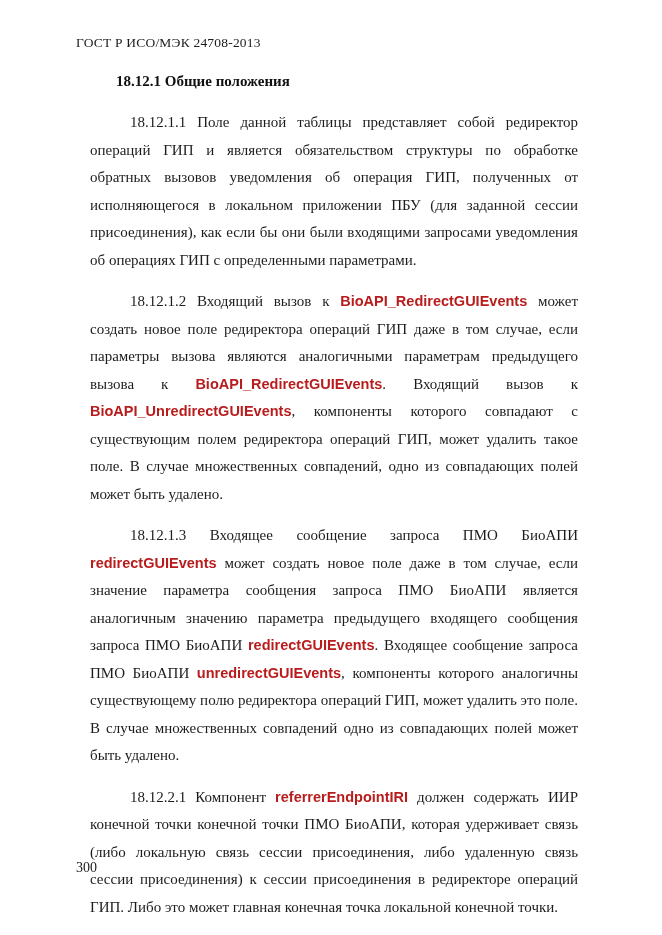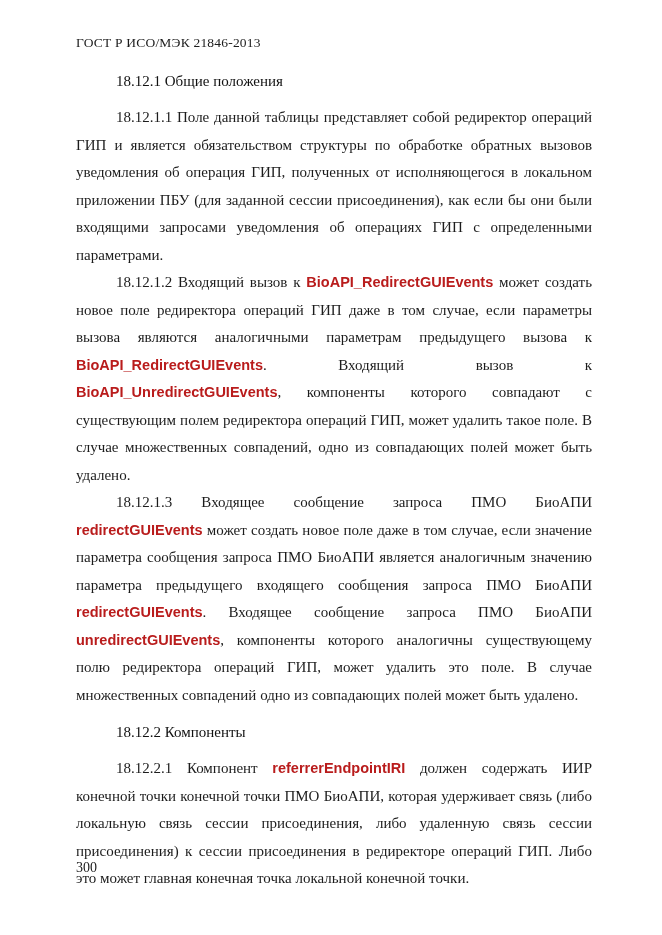--- a/index.html
+++ b/index.html
@@ -25,57 +25,56 @@
     color: #1c1c1c;
   }
   .doc-content {
     position: absolute;
     top: 58px;
     left: 76px;
     width: 516px;
   }
   .heading {
     font-size: 15px;
-    font-weight: normal;
+    font-weight: bold;
     text-indent: 40px;
     margin: 10px 0 9px 0;
     line-height: 27px;
     color: #111111;
   }
   .para {
     font-size: 15px;
     line-height: 27.5px;
     text-align: justify;
     text-indent: 40px;
-    margin: 0;
+    margin: 14px;
     color: #1c1c1c;
   }
   .term {
     font-family: "Liberation Sans", sans-serif;
     font-weight: bold;
     font-size: 14.5px;
     color: #b91c1c;
   }
   .page-number {
     position: absolute;
     left: 76px;
     top: 860px;
     font-size: 14px;
     color: #1c1c1c;
   }
 </style>
 </head>
 <body>
 
 <div class="page">
-  <div class="doc-header">ГОСТ Р ИСО/МЭК 21846-2013</div>
+  <div class="doc-header">ГОСТ Р ИСО/МЭК 24708-2013</div>
 
   <div class="doc-content">
       <p class="heading">18.12.1 Общие положения</p>
       <p class="para"><span>18.12.1.1 Поле данной таблицы представляет собой редиректор операций ГИП и является обязательством структуры по обработке обратных вызовов уведомления об операция ГИП, полученных от исполняющегося в локальном приложении ПБУ (для заданной сессии присоединения), как если бы они были входящими запросами уведомления об операциях ГИП с определенными параметрами.</span></p>
       <p class="para"><span>18.12.1.2 Входящий вызов к </span><span class="term">BioAPI_RedirectGUIEvents</span><span> может создать новое поле редиректора операций ГИП даже в том случае, если параметры вызова являются аналогичными параметрам предыдущего вызова к </span><span class="term">BioAPI_RedirectGUIEvents</span><span>. Входящий вызов к </span><span class="term">BioAPI_UnredirectGUIEvents</span><span>, компоненты которого совпадают с существующим полем редиректора операций ГИП, может удалить такое поле. В случае множественных совпадений, одно из совпадающих полей может быть удалено.</span></p>
       <p class="para"><span>18.12.1.3 Входящее сообщение запроса ПМО БиоАПИ </span><span class="term">redirectGUIEvents</span><span> может создать новое поле даже в том случае, если значение параметра сообщения запроса ПМО БиоАПИ является аналогичным значению параметра предыдущего входящего сообщения запроса ПМО БиоАПИ </span><span class="term">redirectGUIEvents</span><span>. Входящее сообщение запроса ПМО БиоАПИ </span><span class="term">unredirectGUIEvents</span><span>, компоненты которого аналогичны существующему полю редиректора операций ГИП, может удалить это поле. В случае множественных совпадений одно из совпадающих полей может быть удалено.</span></p>
-      <p class="heading">18.12.2 Компоненты</p>
       <p class="para"><span>18.12.2.1 Компонент </span><span class="term">referrerEndpointIRI</span><span> должен содержать ИИР конечной точки конечной точки ПМО БиоАПИ, которая удерживает связь (либо локальную связь сессии присоединения, либо удаленную связь сессии присоединения) к сессии присоединения в редиректоре операций ГИП. Либо это может главная конечная точка локальной конечной точки.</span></p>
     </div>
 
   <div class="page-number">300</div>
 </div>
 
 </body></html>

